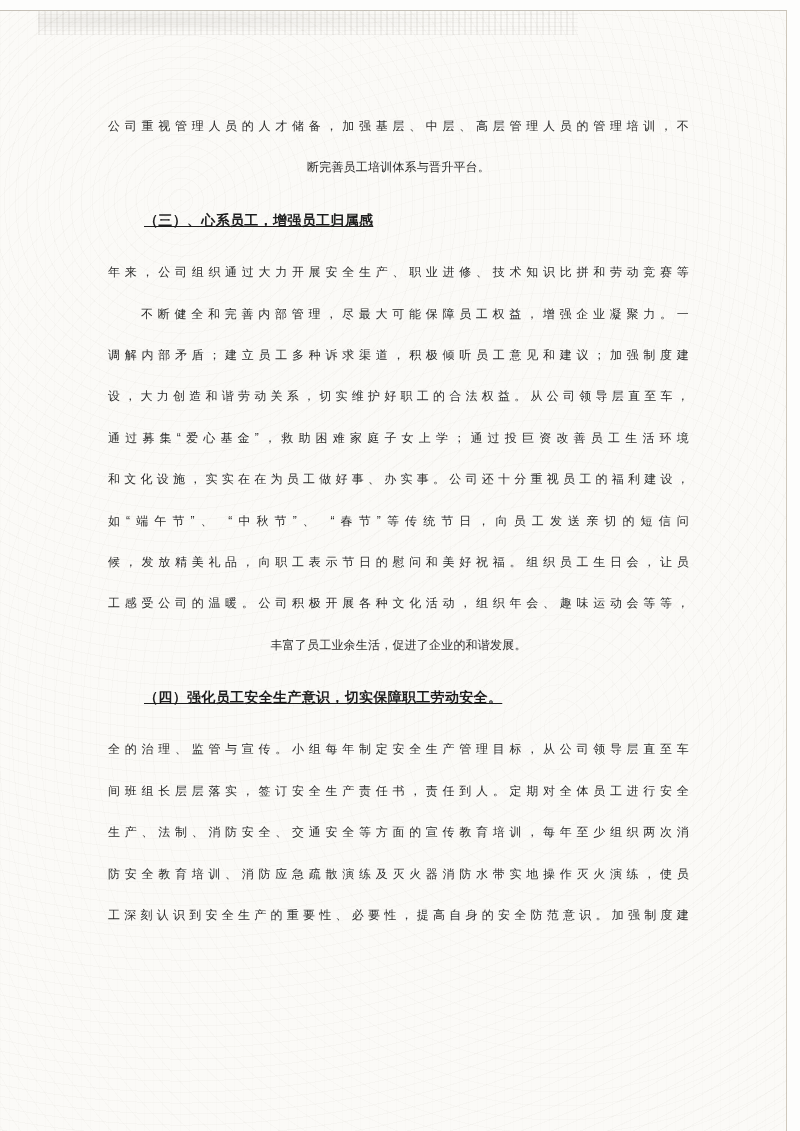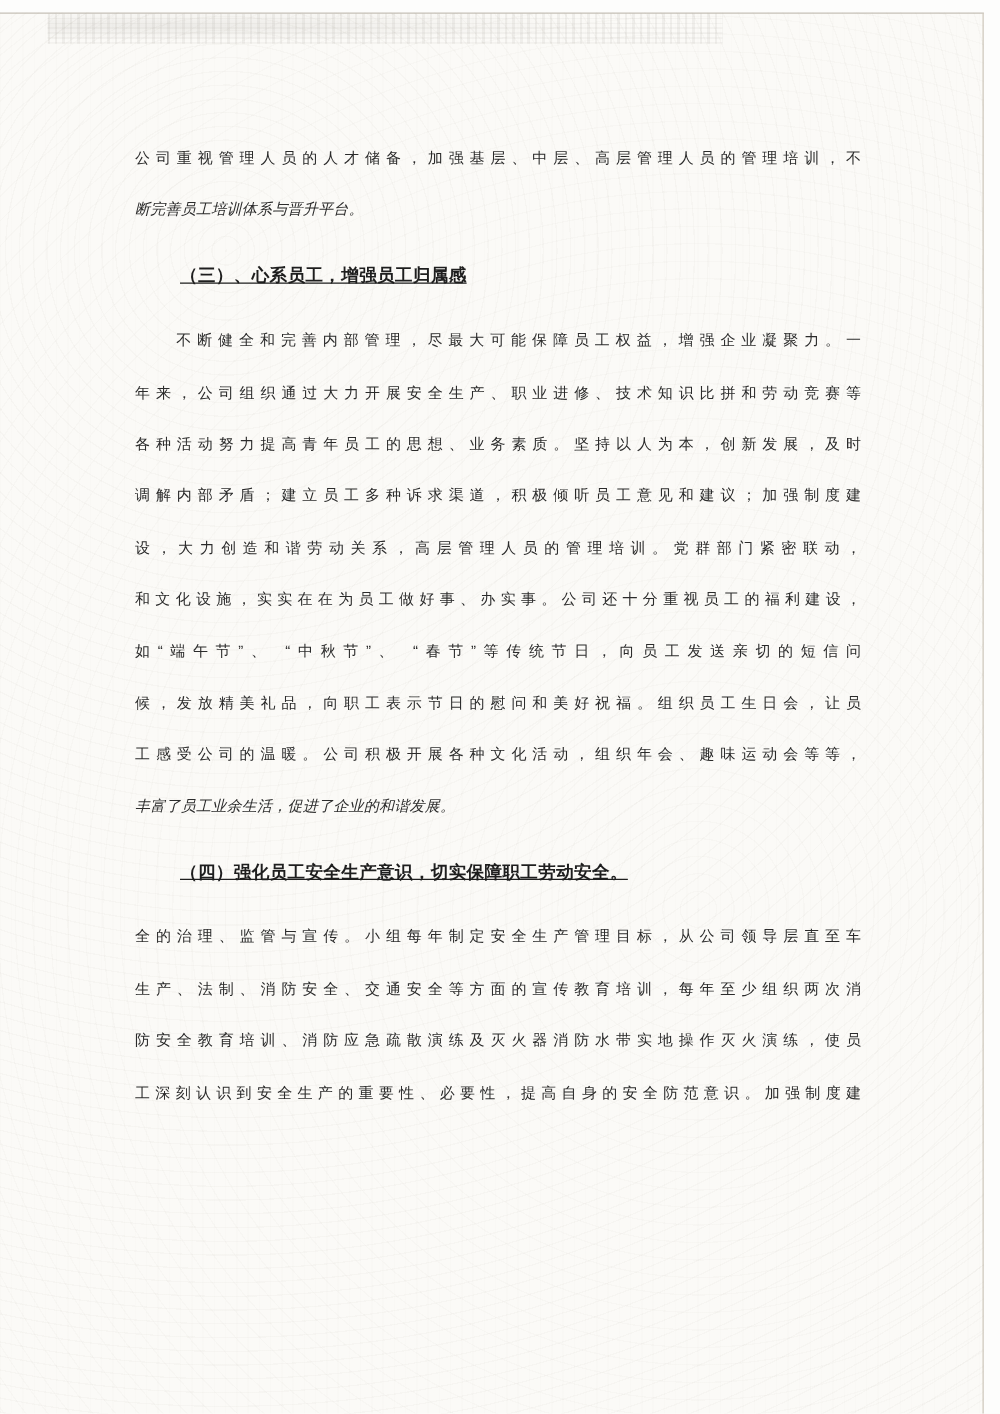--- a/index.html
+++ b/index.html
@@ -53,21 +53,21 @@
   }
   .line {
     height: 41.4px;
     line-height: 41.4px;
     letter-spacing: 0.2px;
   }
   .fill {
     text-align: justify;
     text-align-last: justify;
   }
-  .end { text-align: left; font-style: italic; }
+  .end { text-align: center; }
   .indent { padding-left: 33px; }
   .heading {
     height: 41.4px;
     line-height: 41.4px;
     padding-left: 36px;
     margin: 11px 0;
     font-weight: 700;
     color: #1e1e1e;
     letter-spacing: 0.3px;
     text-decoration: underline;
@@ -83,34 +83,35 @@
 <main class="doc">
 
   <section>
     <div class="line fill">公司重视管理人员的人才储备，加强基层、中层、高层管理人员的管理培训，不</div>
     <div class="line end">断完善员工培训体系与晋升平台。</div>
   </section>
 
   <h3 class="heading">（三）、心系员工，增强员工归属感</h3>
 
   <section>
+    <div class="line fill">年来，公司组织通过大力开展安全生产、职业进修、技术知识比拼和劳动竞赛等</div>
     <div class="line fill indent">不断健全和完善内部管理，尽最大可能保障员工权益，增强企业凝聚力。一</div>
-    <div class="line fill">年来，公司组织通过大力开展安全生产、职业进修、技术知识比拼和劳动竞赛等</div>
-    <div class="line fill">各种活动努力提高青年员工的思想、业务素质。坚持以人为本，创新发展，及时</div>
     <div class="line fill">调解内部矛盾；建立员工多种诉求渠道，积极倾听员工意见和建议；加强制度建</div>
-    <div class="line fill">设，大力创造和谐劳动关系，高层管理人员的管理培训。党群部门紧密联动，</div>
+    <div class="line fill">设，大力创造和谐劳动关系，切实维护好职工的合法权益。从公司领导层直至车，</div>
+    <div class="line fill">通过募集“爱心基金”，救助困难家庭子女上学；通过投巨资改善员工生活环境</div>
     <div class="line fill">和文化设施，实实在在为员工做好事、办实事。公司还十分重视员工的福利建设，</div>
     <div class="line fill">如“端午节”、 “中秋节”、 “春节”等传统节日，向员工发送亲切的短信问</div>
     <div class="line fill">候，发放精美礼品，向职工表示节日的慰问和美好祝福。组织员工生日会，让员</div>
     <div class="line fill">工感受公司的温暖。公司积极开展各种文化活动，组织年会、趣味运动会等等，</div>
     <div class="line end">丰富了员工业余生活，促进了企业的和谐发展。</div>
   </section>
 
   <h3 class="heading">（四）强化员工安全生产意识，切实保障职工劳动安全。</h3>
 
   <section>
     <div class="line fill">全的治理、监管与宣传。小组每年制定安全生产管理目标，从公司领导层直至车</div>
+    <div class="line fill">间班组长层层落实，签订安全生产责任书，责任到人。定期对全体员工进行安全</div>
     <div class="line fill">生产、法制、消防安全、交通安全等方面的宣传教育培训，每年至少组织两次消</div>
     <div class="line fill">防安全教育培训、消防应急疏散演练及灭火器消防水带实地操作灭火演练，使员</div>
     <div class="line fill">工深刻认识到安全生产的重要性、必要性，提高自身的安全防范意识。加强制度建</div>
   </section>
 
 </main>
 
 </body></html>

